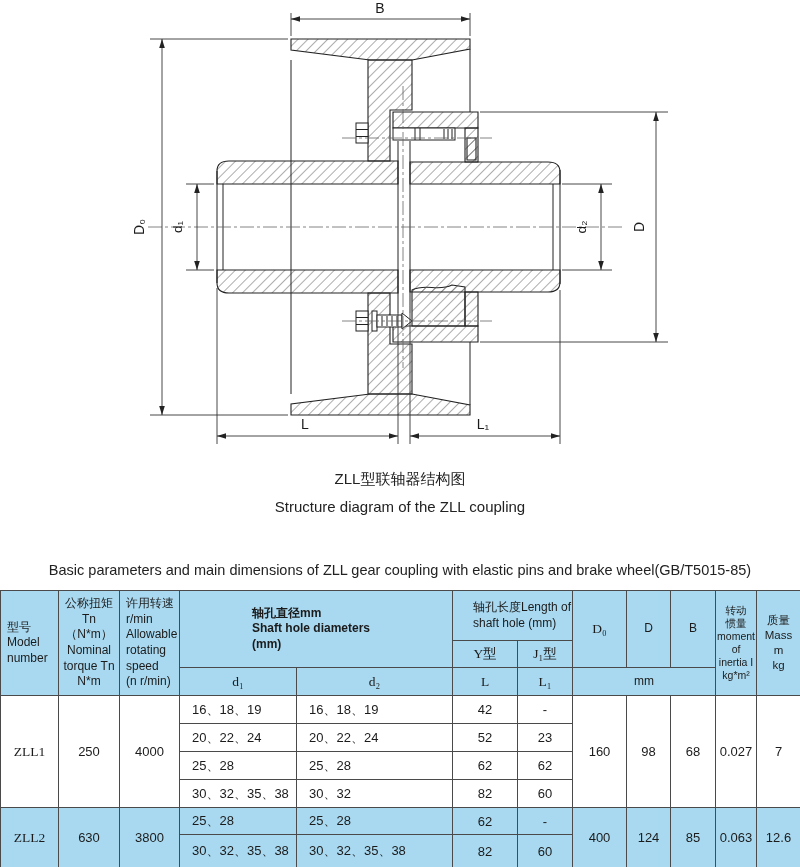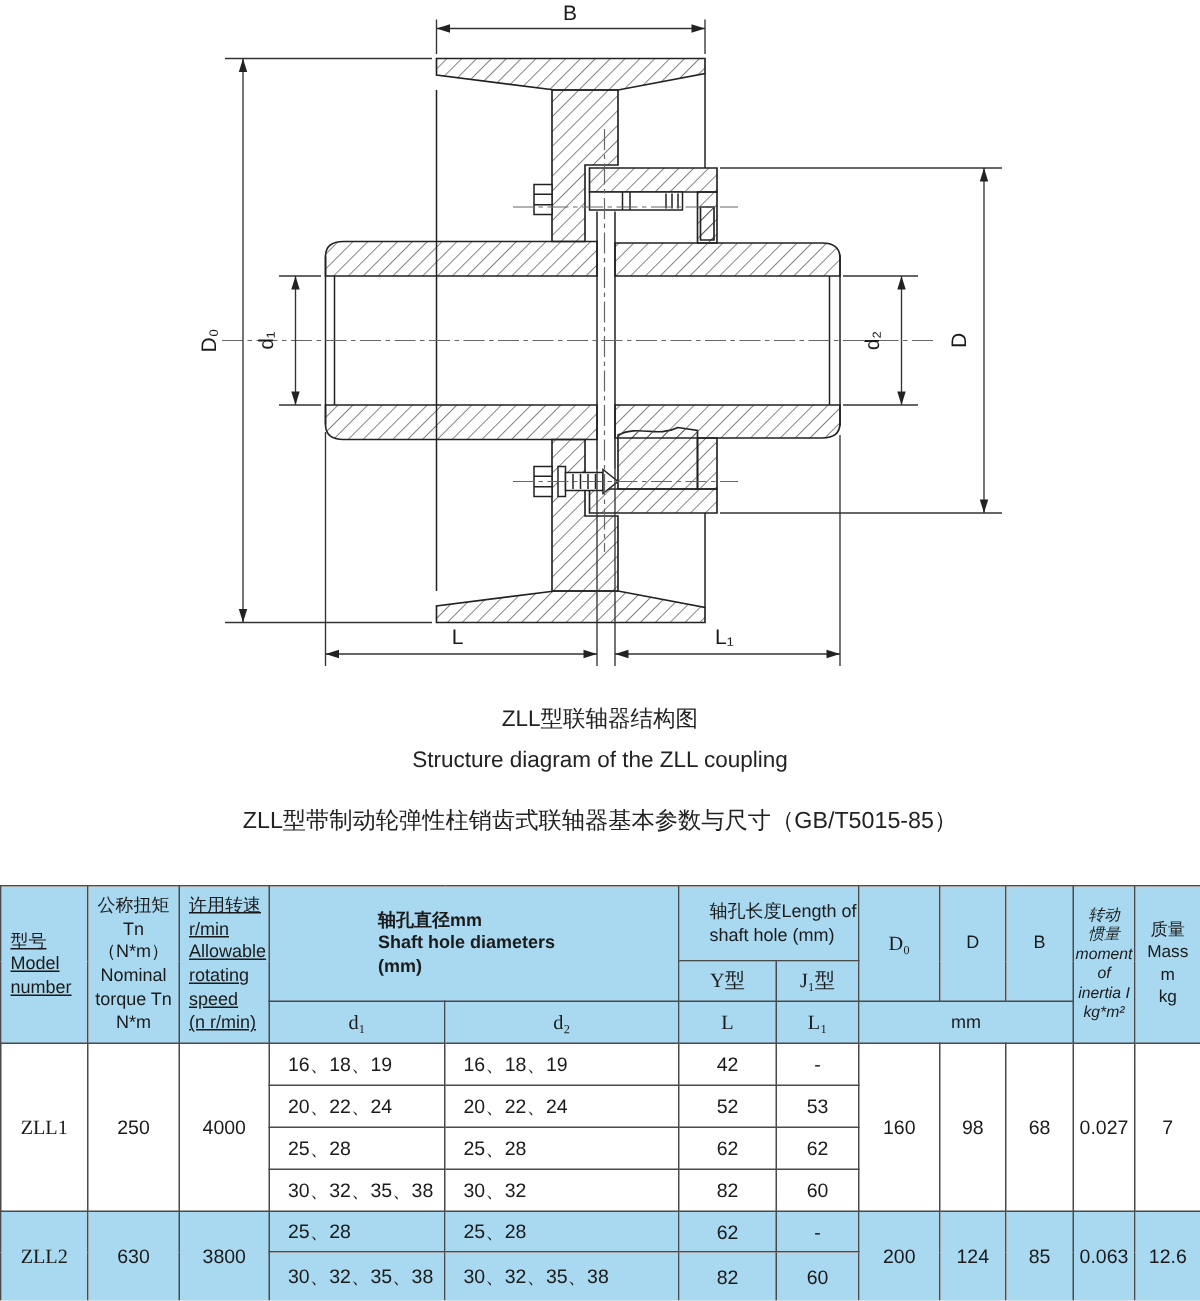--- a/index.html
+++ b/index.html
@@ -10,25 +10,25 @@
   #cap-zh{top:470px;font-size:15px;}
   #cap-en{top:498px;font-size:15px;}
   #sub-zh{top:537px;font-size:15.5px;}
   #sub-en{top:562px;font-size:14.5px;}
   table{position:absolute;left:0;top:590px;width:800px;border-collapse:collapse;table-layout:fixed;}
   th,td{border:1px solid var(--border,#4a4a4a);font-weight:normal;text-align:center;
         vertical-align:middle;padding:0;font-size:13px;color:#1b1b1b;overflow:hidden;}
   th{background:var(--hdr,#a9d9f0);font-size:12px;line-height:1.3;white-space:pre-line;}
   tr.alt td{background:var(--alt,#a9d9f0);}
   .leftpad{text-align:left;padding-left:12px;}
-  .hleft{text-align:left;padding-left:6px;text-decoration:underline;}
+  .hleft{text-align:left;padding-left:6px;}
   .hdia{text-align:left;padding-left:72px;font-weight:bold;}
   .hlen{text-align:left;padding-left:20px;}
   .serif{font-family:"Liberation Serif",serif;font-size:13.5px;}
-  .small{font-size:10.5px;line-height:1.25;font-style:italic;}
+  .small{font-size:10.5px;line-height:1.25;}
   .msmall{font-size:11.5px;line-height:1.3;}
   svg text{font-family:"Liberation Sans",sans-serif;fill:#1a1a1a;}
 </style>
 </head>
 <body>
 
 <div id="page">
 
   <svg id="drawing" width="800" height="455" viewBox="0 0 800 455">
     <defs>
@@ -156,21 +156,21 @@
       <polygon points="398,436 389,433.2 389,438.8" fill="#222" stroke="none"></polygon>
       <polygon points="410,436 419,433.2 419,438.8" fill="#222" stroke="none"></polygon>
       <polygon points="560,436 551,433.2 551,438.8" fill="#222" stroke="none"></polygon>
     </g>
     <text x="305" y="429" text-anchor="middle" font-size="14">L</text>
     <text x="483" y="429" text-anchor="middle" font-size="14">L₁</text>
   </svg>
 
   <div class="cap" id="cap-zh">ZLL型联轴器结构图</div>
   <div class="cap" id="cap-en">Structure diagram of the ZLL coupling</div>
-  <div class="cap" id="sub-zh">ZLL型带制动轮弹性柱销齿式联轴器基本参数与尺寸（GB/T5015-85）</div>
+  <div class="cap" id="sub-en">Basic parameters and main dimensions of ZLL gear coupling with elastic pins and brake wheel(GB/T5015-85)</div>
 
   <table>
     <colgroup>
       <col style="width:58px">
         <col style="width:61px">
         <col style="width:60px">
       <col style="width:117px">
         <col style="width:156px">
         <col style="width:65px">
       <col style="width:55px">
@@ -238,21 +238,21 @@
       <td rowspan="4">160</td>
       <td rowspan="4">98</td>
       <td rowspan="4">68</td>
       <td rowspan="4">0.027</td>
       <td rowspan="4">7</td>
     </tr>
     <tr style="height:28px">
       <td class="leftpad">20、22、24</td>
       <td class="leftpad">20、22、24</td>
       <td>52</td>
-      <td>53</td>
+      <td>23</td>
     </tr>
     <tr style="height:28px">
       <td class="leftpad">25、28</td>
       <td class="leftpad">25、28</td>
       <td>62</td>
       <td>62</td>
     </tr>
     <tr style="height:28px">
       <td class="leftpad">30、32、35、38</td>
       <td class="leftpad">30、32</td>
@@ -261,21 +261,21 @@
     </tr>
 
     <tr style="height:27px" class="alt">
       <td rowspan="2" class="serif">ZLL2</td>
       <td rowspan="2">630</td>
       <td rowspan="2">3800</td>
       <td class="leftpad">25、28</td>
       <td class="leftpad">25、28</td>
       <td>62</td>
       <td>-</td>
-      <td rowspan="2">200</td>
+      <td rowspan="2">400</td>
       <td rowspan="2">124</td>
       <td rowspan="2">85</td>
       <td rowspan="2">0.063</td>
       <td rowspan="2">12.6</td>
     </tr>
     <tr style="height:33px" class="alt">
       <td class="leftpad">30、32、35、38</td>
       <td class="leftpad">30、32、35、38</td>
       <td>82</td>
       <td>60</td>

